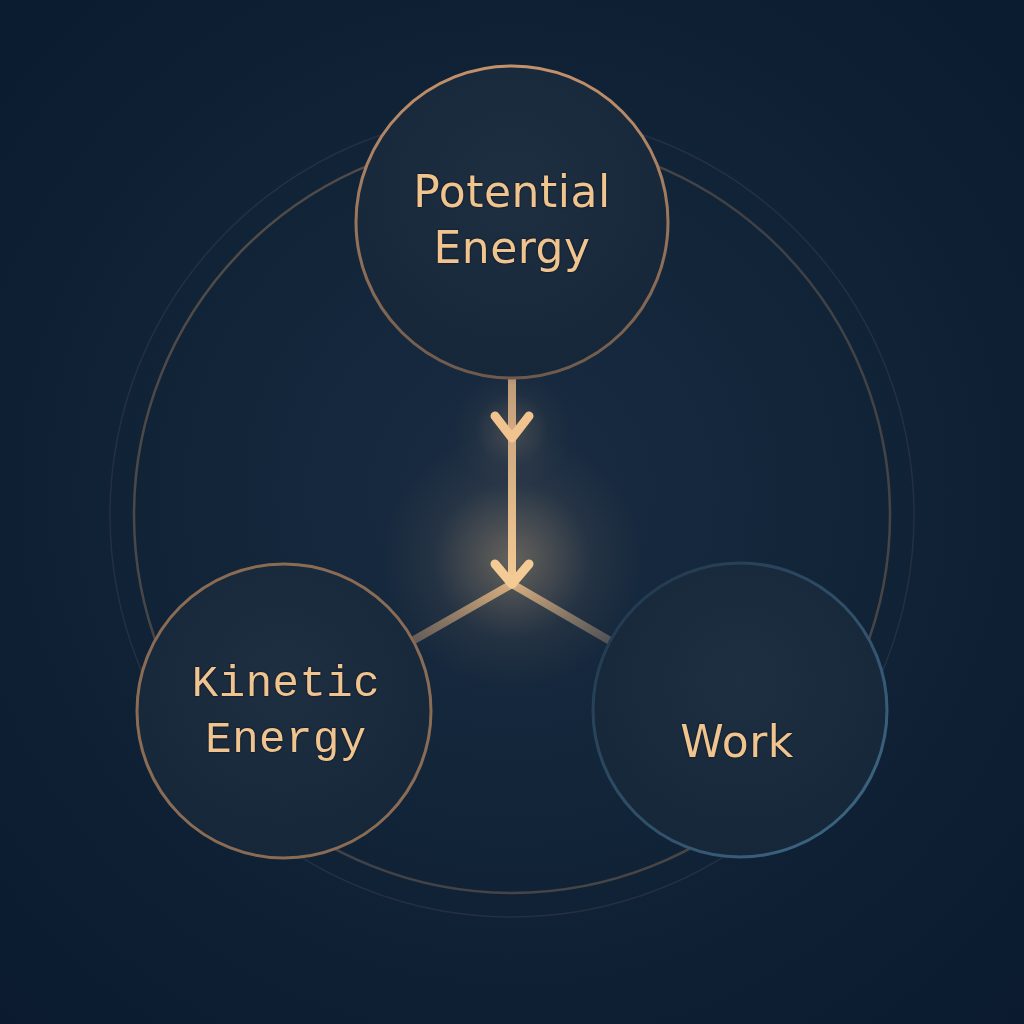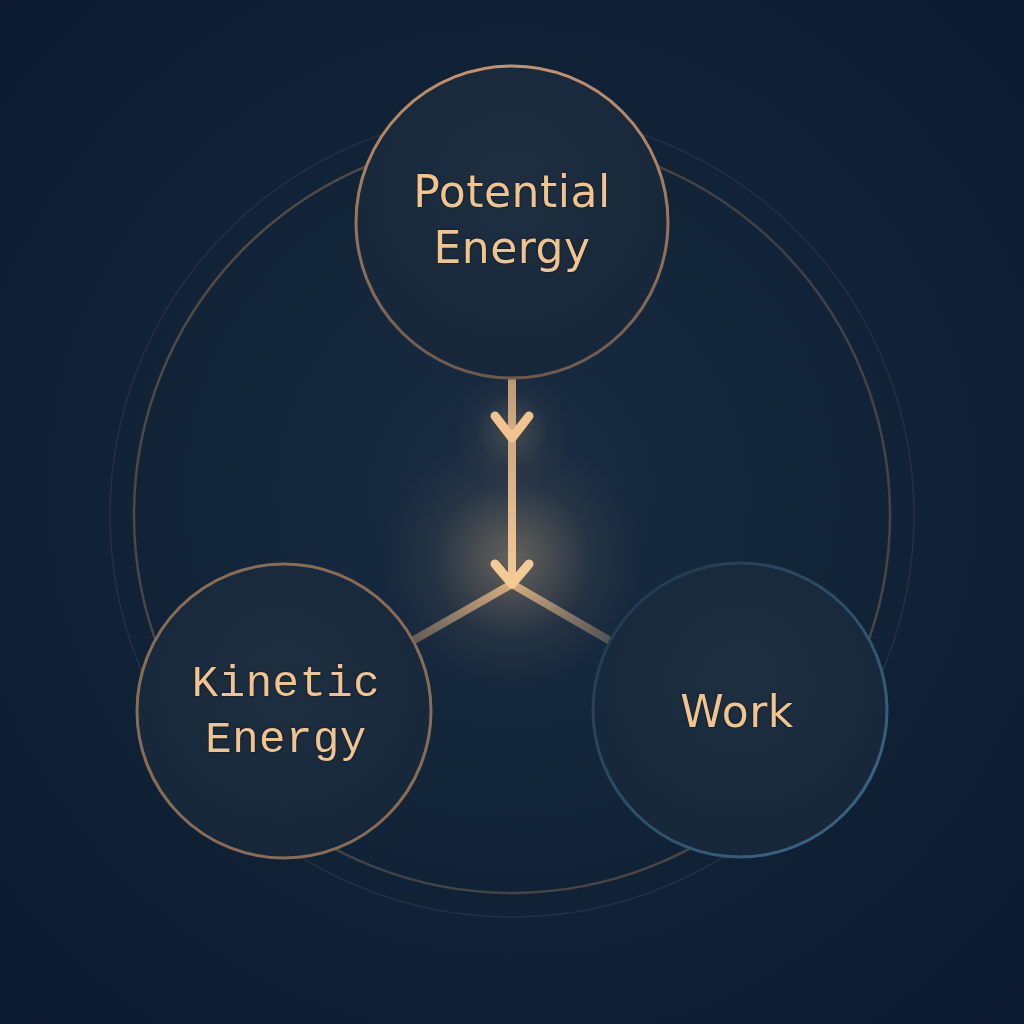--- a/index.html
+++ b/index.html
@@ -88,16 +88,16 @@
   </svg>
 
   <div class="label" style="left:512px; top:220px;">
     <span>Potential</span>
     <span>Energy</span>
   </div>
   <div class="label" style="left:286px; top:712px;font-family:Liberation Mono, monospace;">
     <span>Kinetic</span>
     <span>Energy</span>
   </div>
-  <div class="label" style="left:737px; top:712px;">
+  <div class="label" style="left:737px; top:742px;">
     <span>Work</span>
   </div>
 </div>
 
 </body></html>

